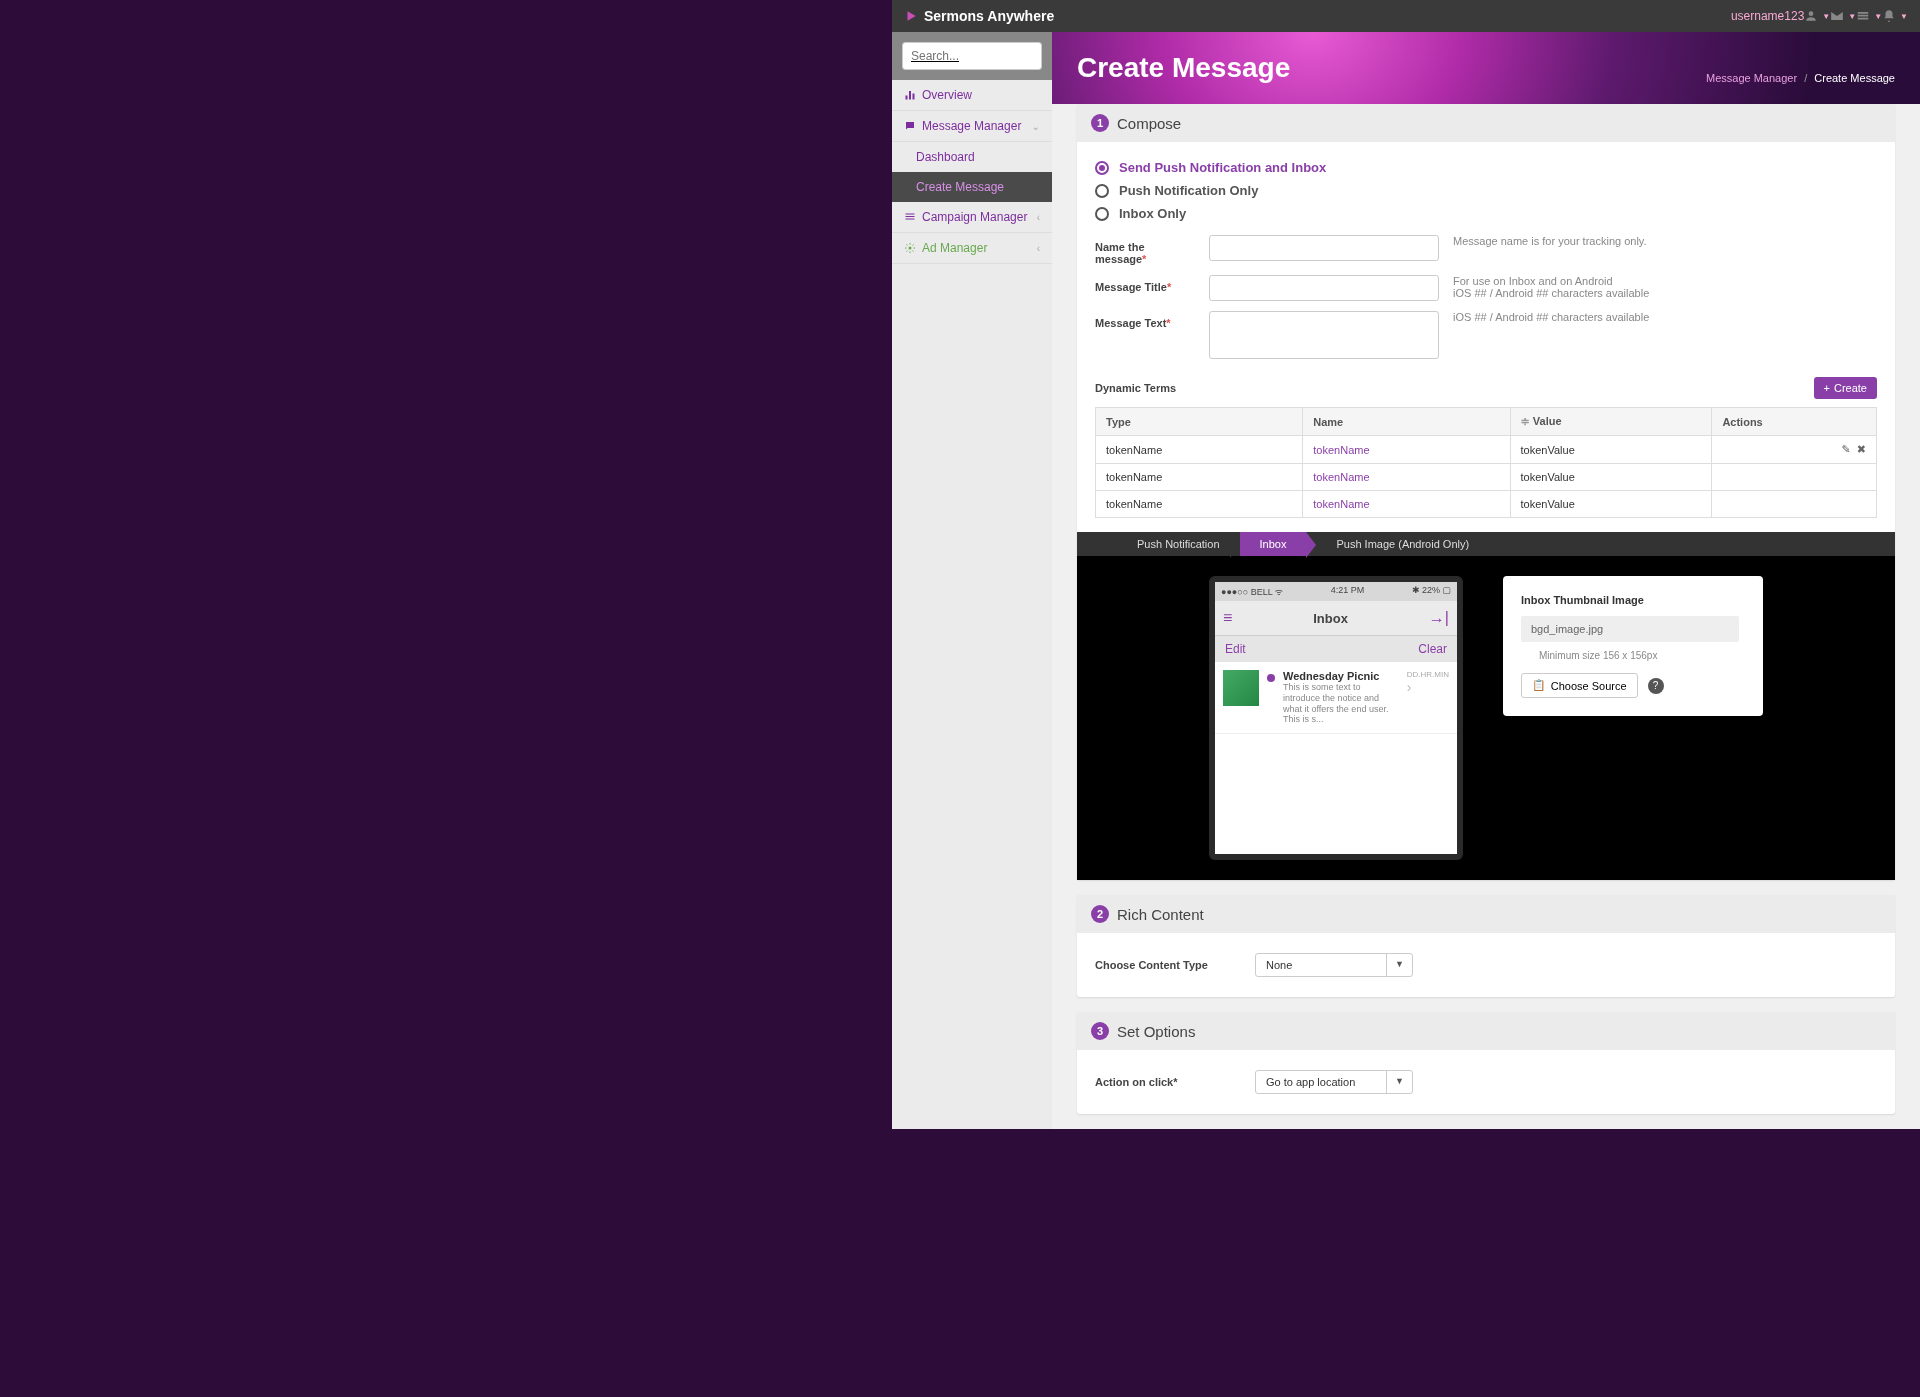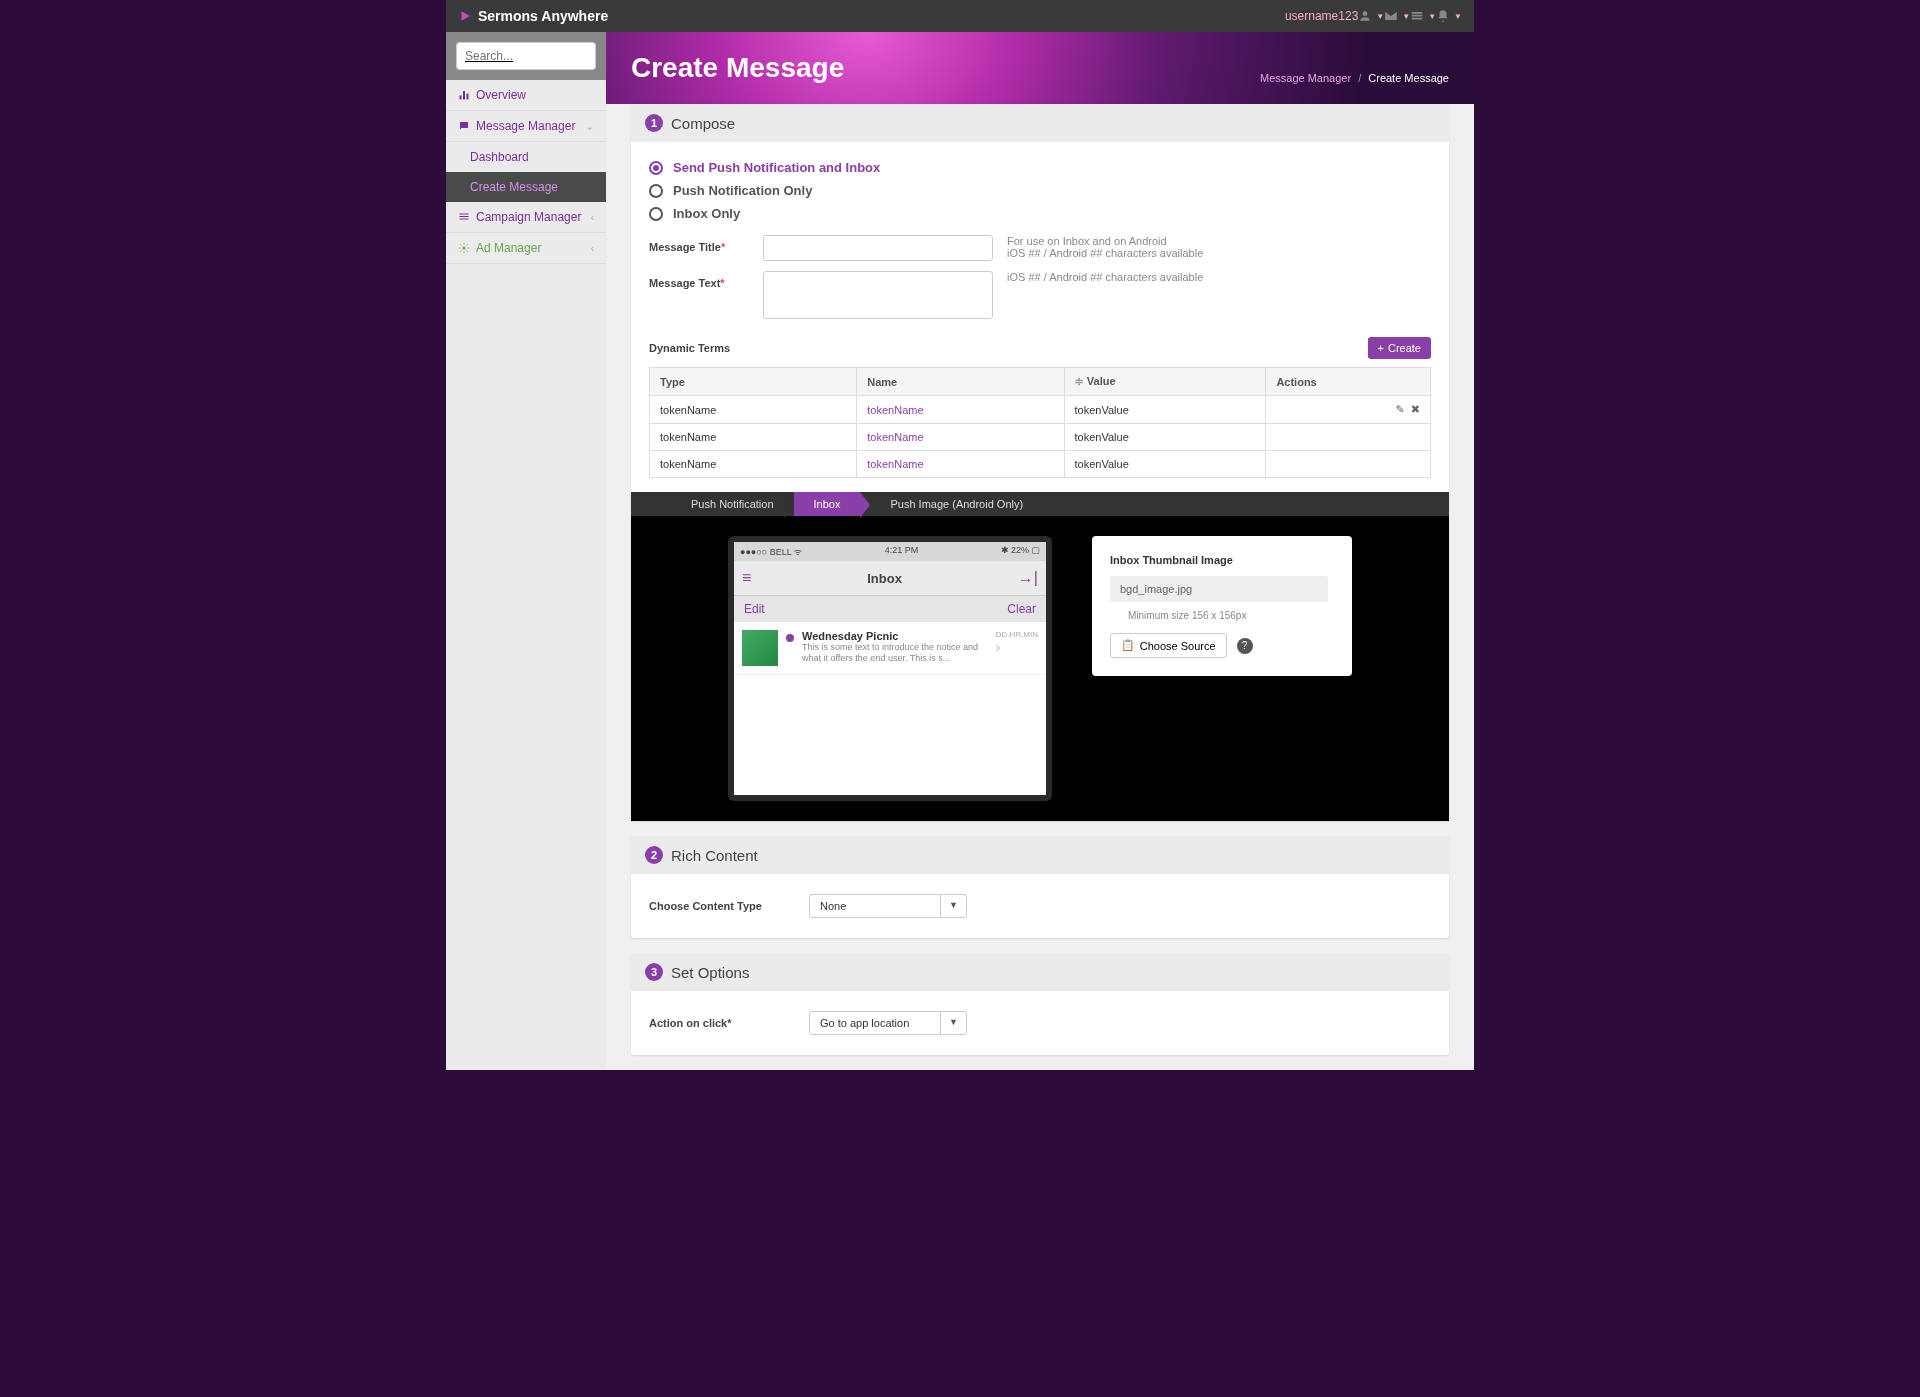--- a/index.html
+++ b/index.html
@@ -1,17 +1,17 @@
 <!DOCTYPE html>
 <html><head>
 <meta charset="utf-8">
 <style>
 * { margin: 0; padding: 0; box-sizing: border-box; }
 body { font-family: -apple-system, BlinkMacSystemFont, "Segoe UI", Arial, sans-serif; background: #2e0c3a; font-size: 13px; color: #333; }
-.outer { display: flex; justify-content: center; }
+.outer { display: flex; justify-content: flex-end; }
 .app { width: 1028px; background: #e8e8e8; }
 .topbar { background: #3a3a3a; height: 32px; display: flex; align-items: center; padding: 0 12px; justify-content: space-between; }
 .brand { display: flex; align-items: center; gap: 6px; color: #fff; font-weight: 600; font-size: 14px; }
 .brand svg { width: 14px; height: 14px; }
 .topbar-right { display: flex; align-items: center; color: #f9a8d4; font-size: 12px; }
 .topbar-right .iconbtn { display: flex; align-items: center; gap: 4px; cursor: pointer; }
 .topbar-right svg { width: 14px; height: 14px; fill: #888; }
 .main { display: flex; }
 .sidebar { width: 160px; background: #ebebeb; }
 .searchbox { padding: 10px; background: #888; }
@@ -58,21 +58,21 @@
 table.dyn td { padding: 7px 10px; border: 1px solid #ddd; }
 table.dyn td.link { color: #8a3fa8; }
 table.dyn td.actions { text-align: right; }
 table.dyn td.actions span { display: inline-block; margin-left: 6px; cursor: pointer; color: #666; }
 .preview-tabs { display: flex; background: #333; }
 .preview-tab { padding: 6px 20px; font-size: 11px; color: #ddd; cursor: pointer; position: relative; }
 .preview-tab.active { background: #8a3fa8; color: #fff; }
 .preview-tab.active::after { content:""; position:absolute; right:-10px; top:0; border-top:13px solid transparent; border-bottom:13px solid transparent; border-left:10px solid #8a3fa8; }
 .preview-tab.left::before { content:""; position:absolute; left:-10px; top:0; border-top:13px solid transparent; border-bottom:13px solid transparent; border-left:10px solid #333; z-index:1; }
 .preview-body { background: #000; padding: 20px; display: flex; gap: 40px; align-items: flex-start; justify-content: center; }
-.phone { width: 324px; background: #2a2a2a; border-radius: 6px; padding: 6px; }
+.phone { width: 254px; background: #2a2a2a; border-radius: 6px; padding: 6px; }
 .phone-inner { background: #fff; }
 .statusbar { background: #d8d8d8; font-size: 9px; padding: 3px 6px; display: flex; justify-content: space-between; color: #444; }
 .inboxbar { background: #ebebeb; padding: 8px; display: flex; justify-content: space-between; align-items: center; border-bottom: 1px solid #ccc; }
 .inboxbar .title { font-weight: 600; color: #444; font-size: 13px; }
 .inboxbar .hamb, .inboxbar .arr { color: #8a3fa8; font-size: 16px; }
 .editbar { background: #e5e5e5; padding: 6px 10px; display: flex; justify-content: space-between; font-size: 12px; color: #8a3fa8; }
 .msgitem { display: flex; gap: 8px; padding: 8px; border-bottom: 1px solid #eee; }
 .msgitem .thumb { width: 36px; height: 36px; background: linear-gradient(135deg,#4a6,#284); flex-shrink: 0; }
 .msgitem .dot { width: 8px; height: 8px; background: #8a3fa8; border-radius: 50%; margin-top: 4px; flex-shrink: 0; }
 .msgitem .txt { flex: 1; }
@@ -205,20 +205,25 @@
           <div class="radio-row">
                 <span class="r"></span>
                 <span class="lbl">Push Notification Only</span>
               </div>
           <div class="radio-row">
                 <span class="r"></span>
                 <span class="lbl">Inbox Only</span>
               </div>
 
           <div class="form-row">
+            <div class="flabel"><span>Name the message</span><span class="req">*</span></div>
+            <input type="text" style="">
+            <div class="hint">Message name is for your tracking only.</div>
+          </div>
+          <div class="form-row">
             <div class="flabel"><span>Message Title</span><span class="req">*</span></div>
             <input type="text" style="">
             <div class="hint"><span>For use on Inbox and on Android</span><br><span>iOS ## / Android ## characters available</span></div>
           </div>
           <div class="form-row">
             <div class="flabel"><span>Message Text</span><span class="req">*</span></div>
             <textarea style=""></textarea>
             <div class="hint">iOS ## / Android ## characters available</div>
           </div>
 

